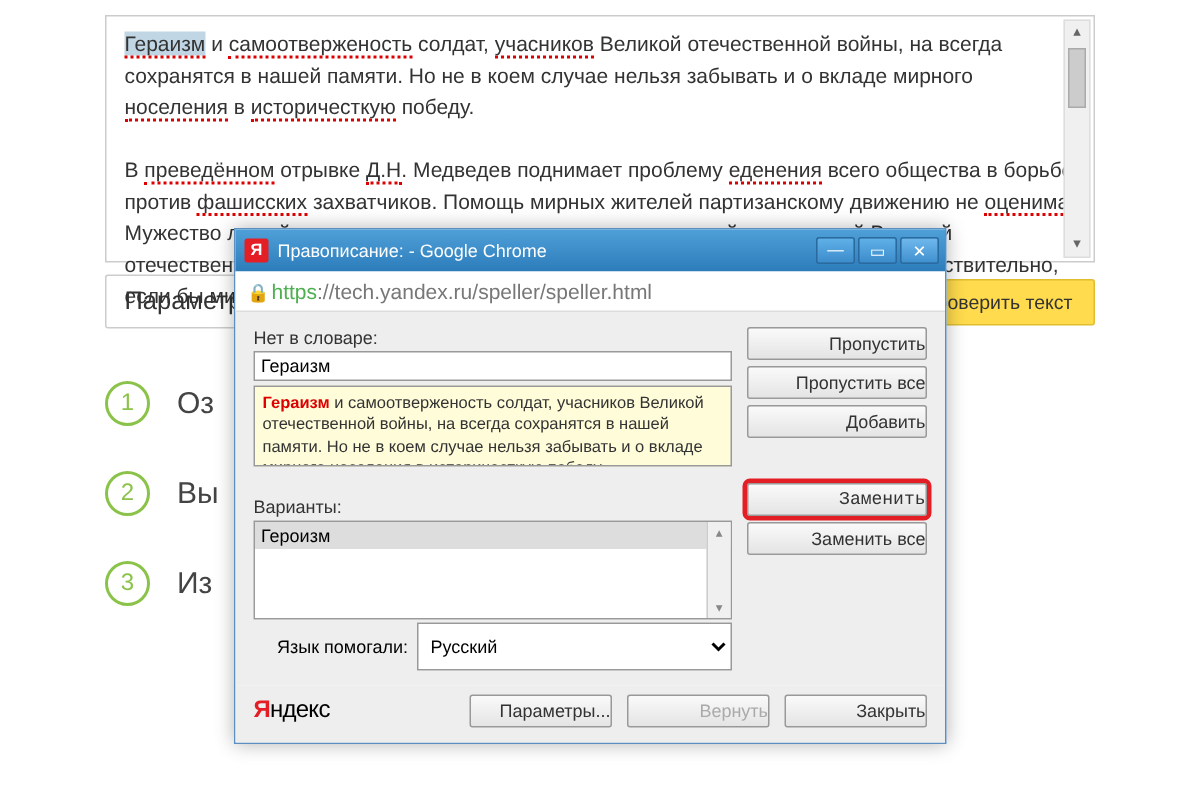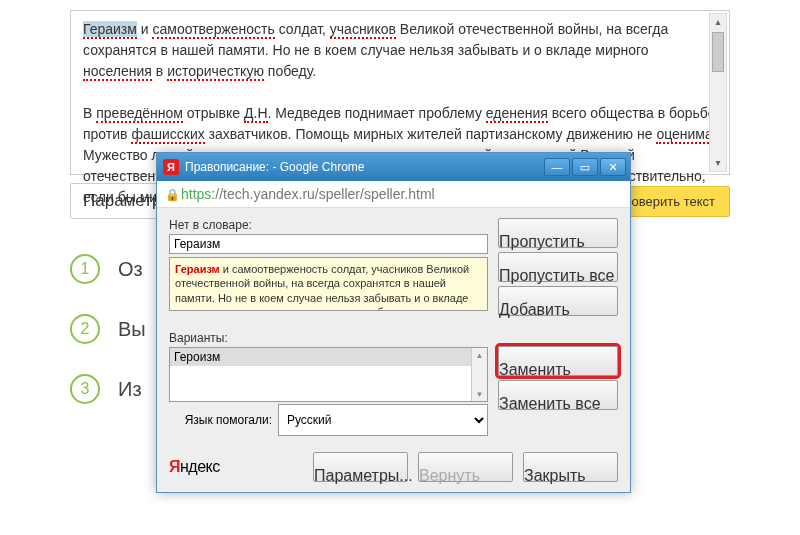--- a/index.html
+++ b/index.html
@@ -175,21 +175,21 @@
     font-size: 11px;
     color: #333;
     line-height: 1.3;
     height: 54px;
     overflow: hidden;
   }
   .context-box .err-word { color: #d00; font-weight: bold; }
   .variants-box {
     border: 1px solid #999;
     background: #fff;
-    height: 55px;
+    height: 66px;
     font-size: 12px;
     position: relative;
   }
   .variant-item {
     padding: 2px 4px;
     background: #ddd;
   }
   .variants-scroll {
     position: absolute;
     right: 0; top: 0; bottom: 0;
@@ -197,28 +197,28 @@
     background: #f0f0f0;
     border-left: 1px solid #ccc;
   }
   .variants-scroll .up,.variants-scroll .down {
     height: 14px; font-size: 9px; text-align: center; color: #888; line-height: 14px;
   }
   .dlg-btn {
     background: linear-gradient(#fafafa, #e4e4e4);
     border: 1px solid #999;
     border-radius: 2px;
-    font-size: 16px;
-    padding: 14px 0;
-    text-align: left;
+    font-size: 12px;
+    padding: 3px 0;
+    text-align: right;
     color: #333;
     height: 22px;
   }
   .dlg-btn.disabled { color: #aaa; }
-  .dlg-btn.highlight { outline: 3px solid #e31e24; outline-offset: 0; }
+  .dlg-btn.highlight { outline: 3px solid #e31e24; outline-offset: 0; font-family: Liberation Mono, monospace; }
   .lang-row {
     display: flex;
     align-items: center;
     justify-content: flex-end;
     gap: 6px;
     margin-top: 2px;
     font-size: 12px;
   }
   .lang-select {
     border: 1px solid #999;

